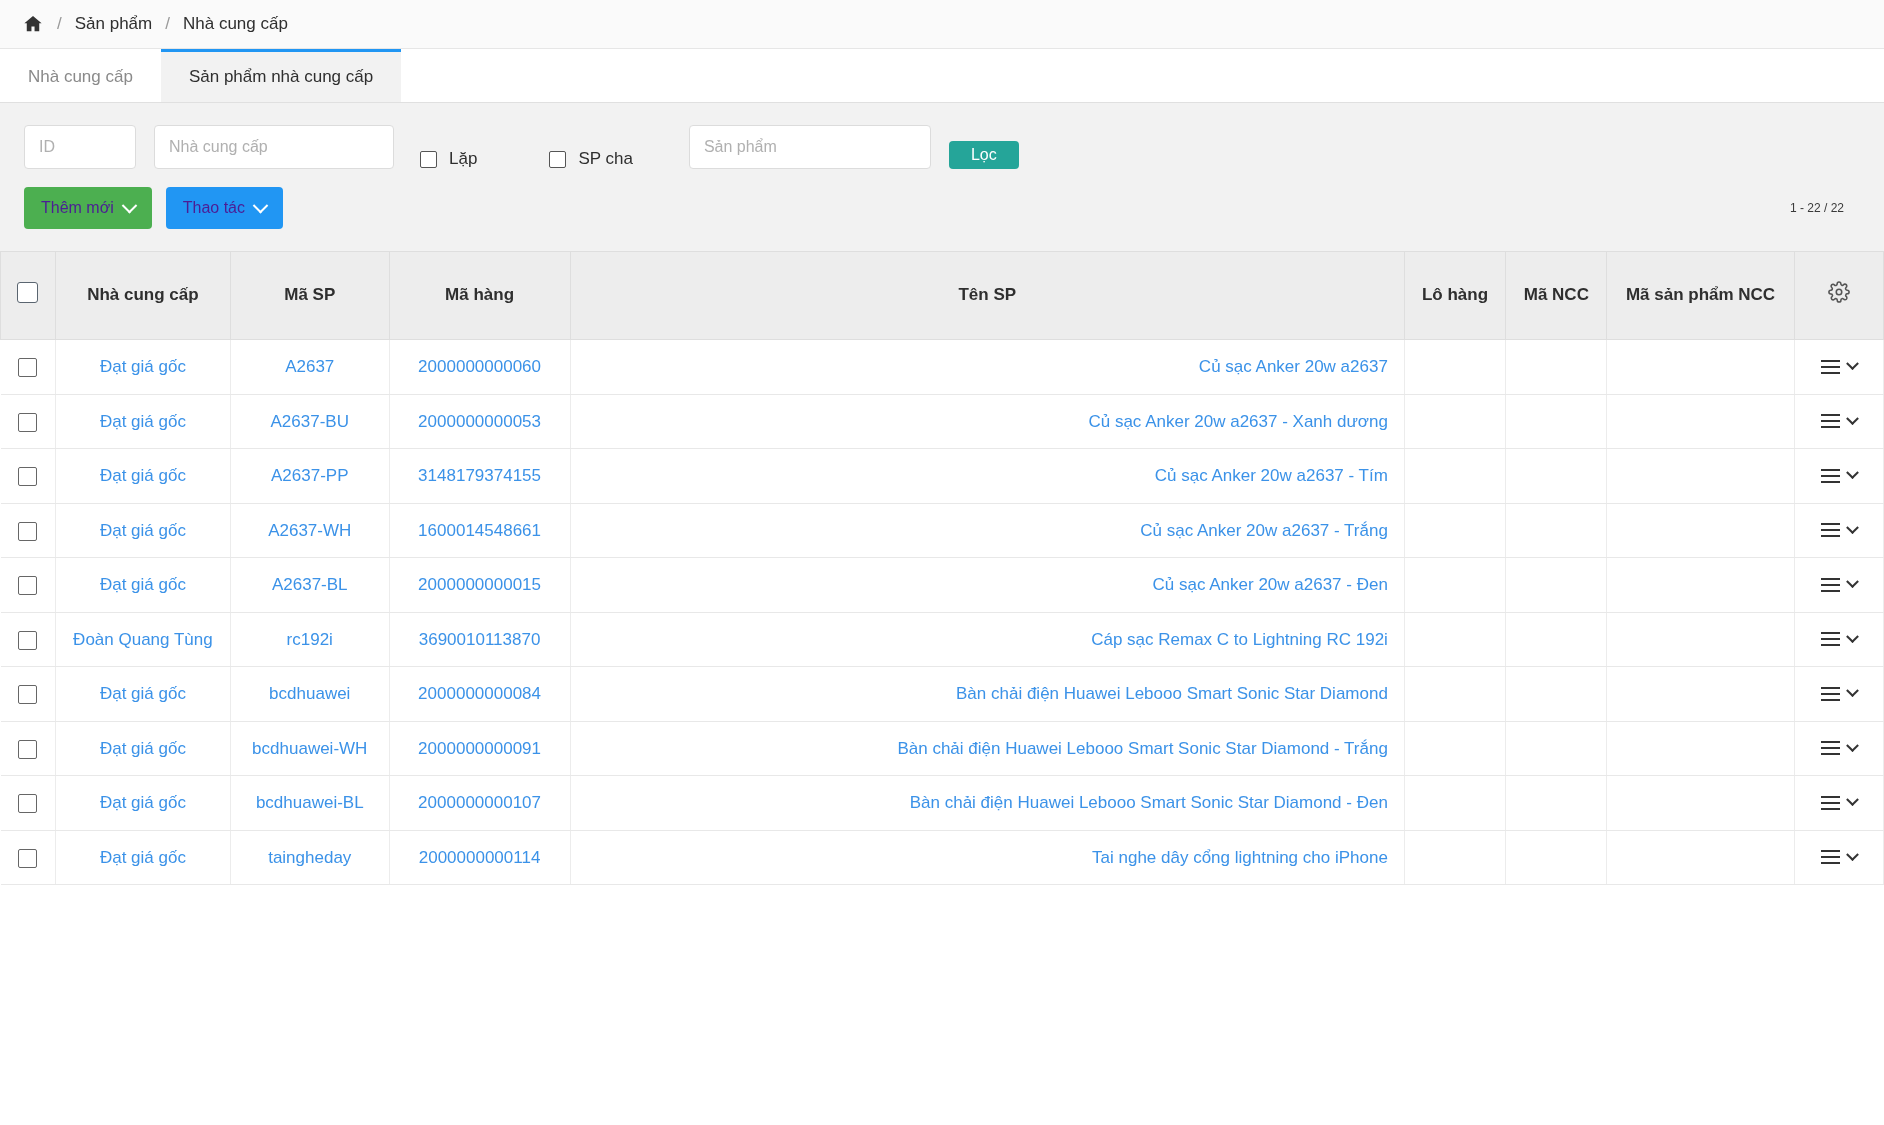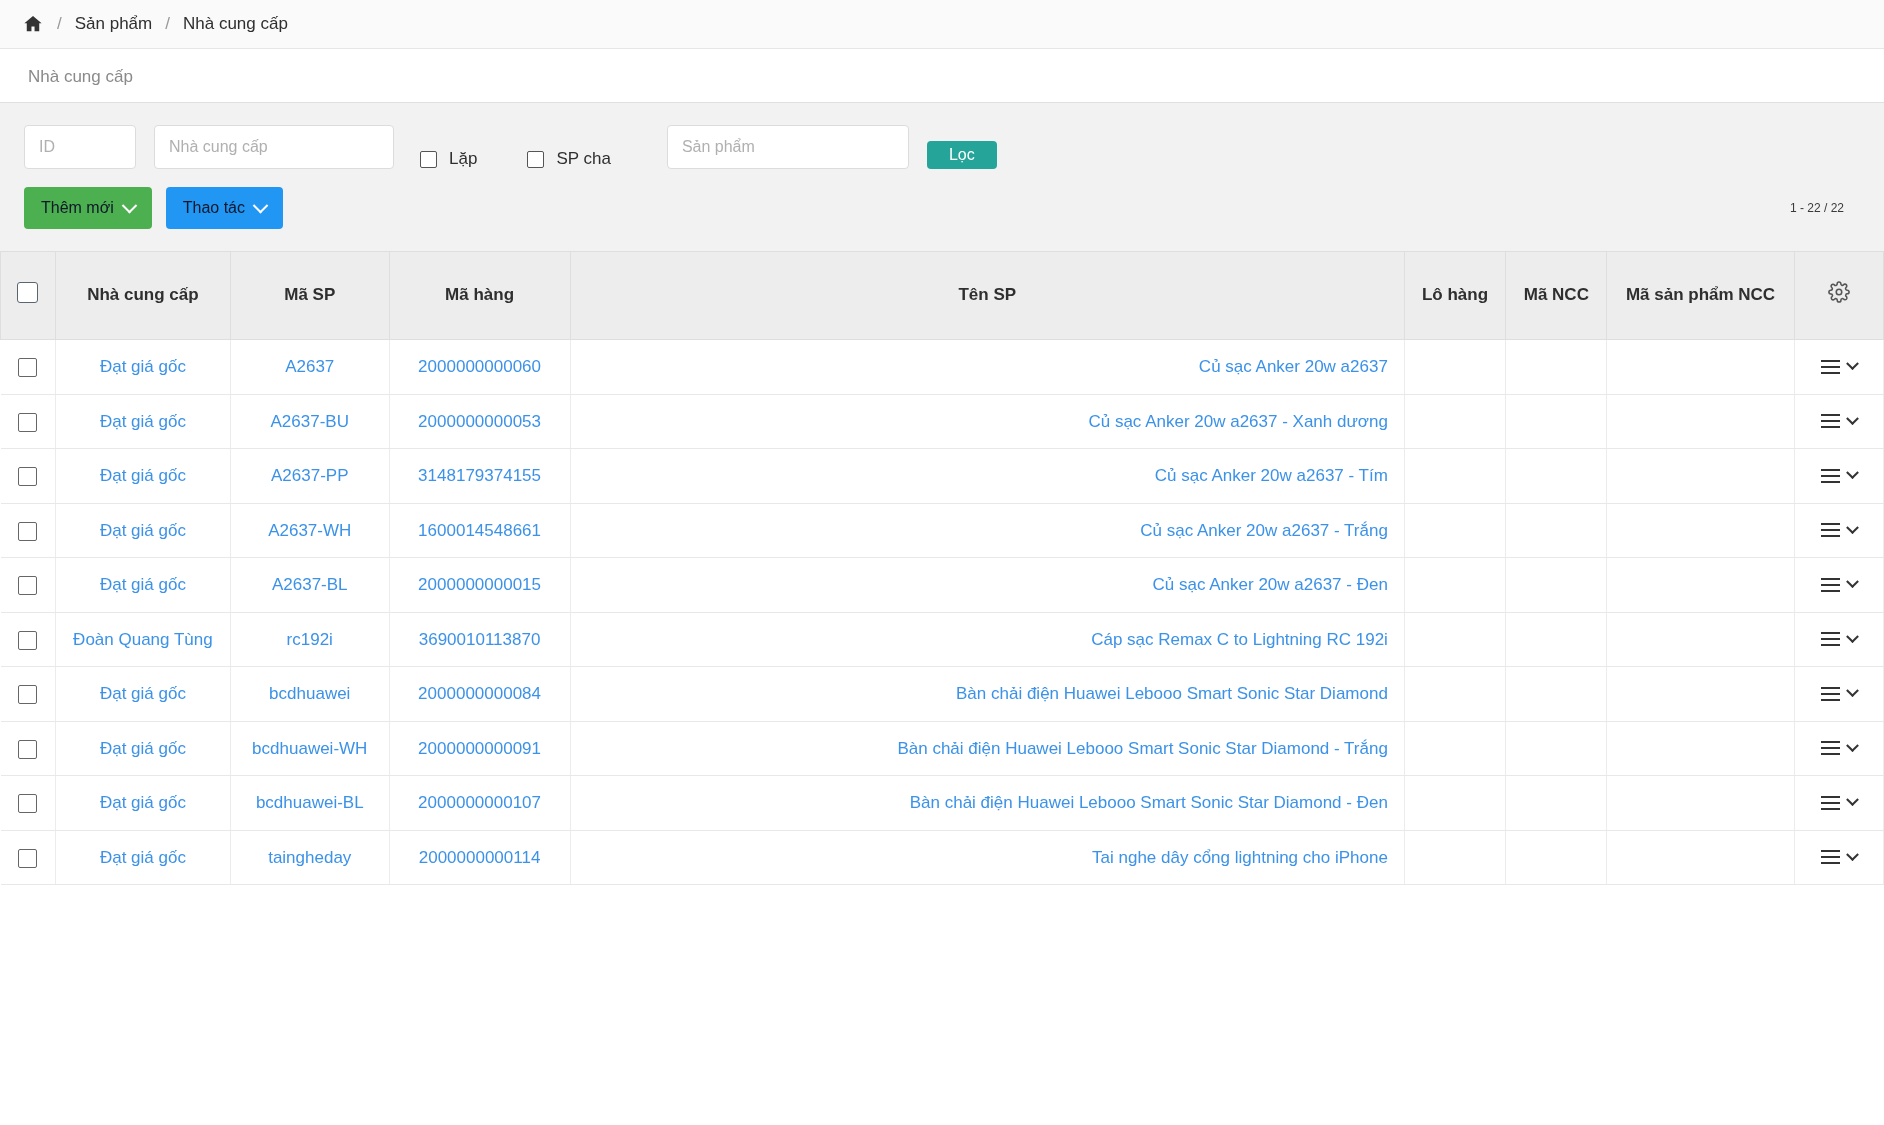--- a/index.html
+++ b/index.html
@@ -85,21 +85,21 @@
   }
   .tinput::placeholder { color: #b0b0b0; }
   #id-input { width: 112px; margin-right: 18px; }
   #supplier-input { width: 240px; margin-right: 26px; }
   #product-input { width: 242px; margin-right: 18px; }
 
   .chk-group {
     display: flex;
     align-items: center;
     gap: 12px;
-    margin-right: 50px;
+    margin-right: 72px;
   }
   .chk-group.second { margin-right: 56px; }
   .chk {
     width: 17px; height: 17px;
     border: 1.5px solid #555;
     border-radius: 2px;
     background: #fff;
     display: inline-block;
     cursor: pointer;
   }
@@ -122,21 +122,21 @@
     background: #f2f2f2;
     padding: 0 24px 22px 24px;
     display: flex;
     align-items: center;
   }
   .btn {
     height: 42px;
     padding: 0 17px;
     border: none;
     border-radius: 4px;
-    color: #0f172a;
+    color: #4c1d95;
     font-size: 16px;
     cursor: pointer;
     display: inline-flex;
     align-items: center;
     gap: 10px;
     font-family: "Liberation Sans", sans-serif;
   }
   .btn-green { background: #4caf50; }
   .btn-blue { background: #2196f3; margin-left: 14px; }
   .caret {
@@ -255,20 +255,21 @@
     </svg>
   </span>
   <span class="crumb-sep">/</span>
   <span class="crumb link">Sản phẩm</span>
   <span class="crumb-sep">/</span>
   <span class="crumb link">Nhà cung cấp</span>
 </div>
 
 <div class="tab-bar">
   <div class="tab">Nhà cung cấp</div>
+  <div class="tab active">Sản phẩm nhà cung cấp</div>
 </div>
 
 <div class="filter-panel">
   <div class="filter-row">
     <input class="tinput" id="id-input" type="text" placeholder="ID" style="">
     <input class="tinput" id="supplier-input" type="text" placeholder="Nhà cung cấp" style="">
 
     <div class="chk-group">
       <span class="chk"></span>
       <span class="chk-label">Lặp</span>

